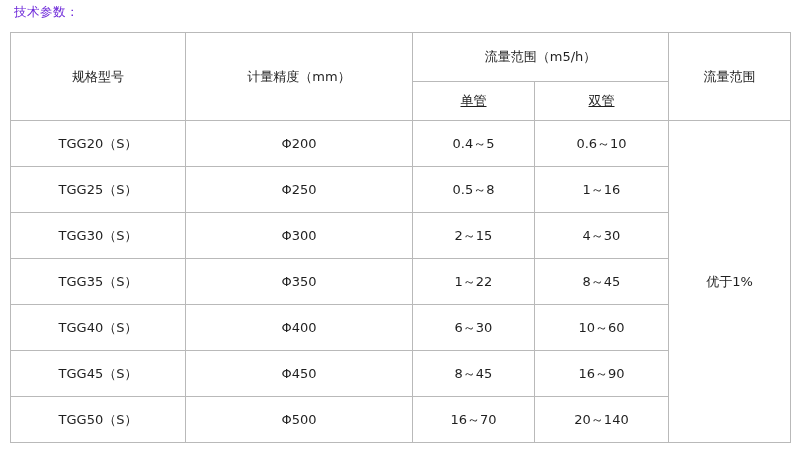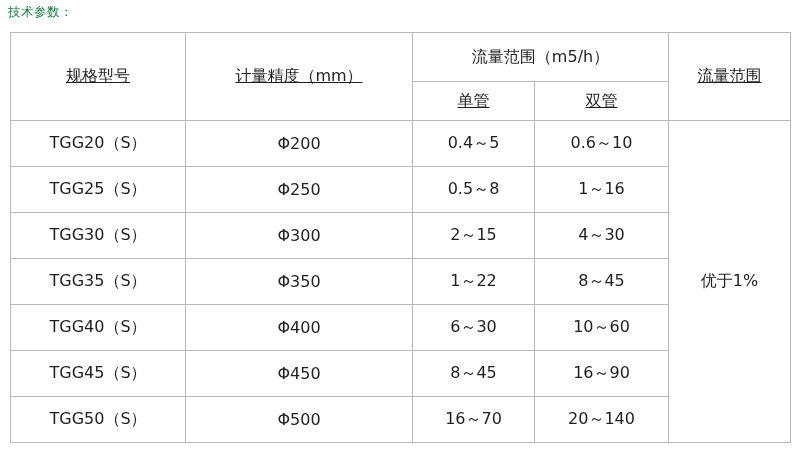--- a/index.html
+++ b/index.html
@@ -15,60 +15,59 @@
     overflow: hidden;
   }
   .page {
     position: relative;
     width: 800px;
     height: 460px;
     box-sizing: border-box;
   }
   .caption {
     position: absolute;
-    left: 8px;
+    left: 14px;
     top: 4px;
     font-size: 12.5px;
-    color: #15803d;
+    color: #6d28d9;
     letter-spacing: 0.5px;
   }
   .table-wrap {
     position: absolute;
     left: 10px;
     top: 32px;
     width: 780px;
   }
   table.spec {
     border-collapse: collapse;
     width: 780px;
     table-layout: fixed;
   }
   table.spec th,
   table.spec td {
     border: 1px solid #b9b9b9;
     text-align: center;
     vertical-align: middle;
     font-weight: normal;
-    font-size: 16px;
+    font-size: 13px;
     color: #1f1f1f;
     padding: 0;
   }
   .col-model   { width: 175px; }
   .col-dia     { width: 227px; }
   .col-single  { width: 122px; }
   .col-double  { width: 134px; }
   .col-acc     { width: 122px; }
 
   .hdr-row1 th { height: 48px; }
   .hdr-row2 th { height: 38px; text-decoration: underline; }
   .body-row td { height: 45px; }
 
   .hdr-tall {
     height: 86px;
-    text-decoration: underline;
   }
   .accuracy-cell {
     font-size: 13px;
   }
 </style>
 </head>
 <body>
 
 <div class="page">
 

